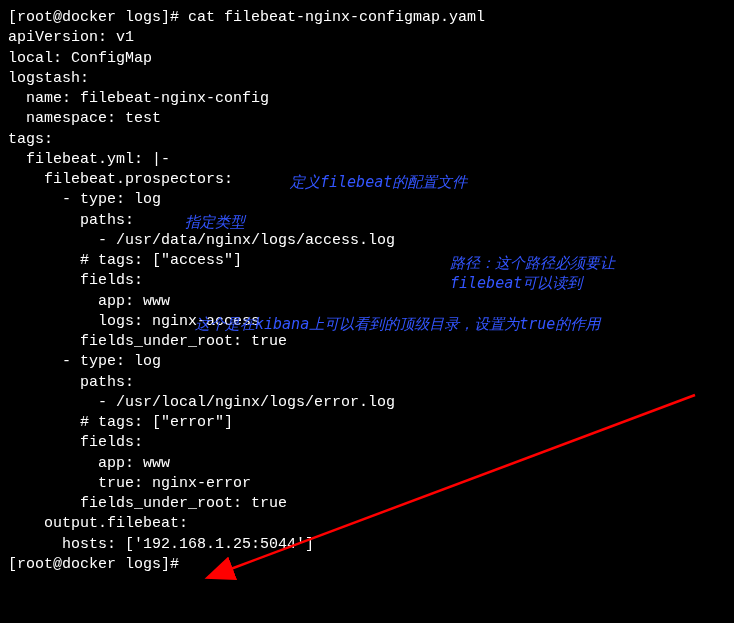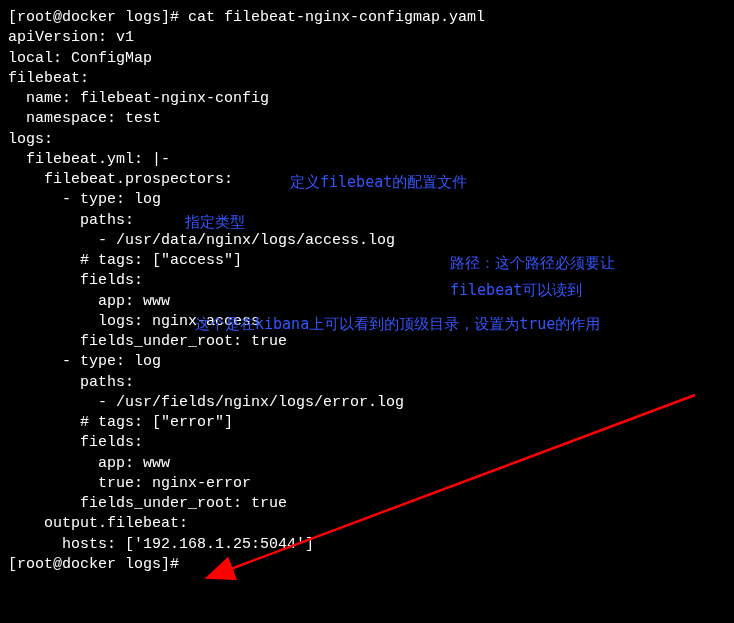--- a/index.html
+++ b/index.html
@@ -17,65 +17,66 @@
     overflow: hidden;
   }
   .line {
     white-space: pre;
   }
   .annotation {
     color: #3355ff;
     position: absolute;
     white-space: nowrap;
     font-family: "SimSun", "Microsoft YaHei", monospace;
+    font-style: italic;
   }
   .arrow-svg {
     position: absolute;
     pointer-events: none;
   }
 </style>
 </head>
 <body>
 
 <div class="line">[root@docker logs]# cat filebeat-nginx-configmap.yaml</div>
 <div class="line">apiVersion: v1</div>
 <div class="line">local: ConfigMap</div>
-<div class="line">filebeat:</div>
+<div class="line">logstash:</div>
 <div class="line">  name: filebeat-nginx-config</div>
 <div class="line">  namespace: test</div>
 <div class="line"></div>
-<div class="line">logs:</div>
+<div class="line">tags:</div>
 <div class="line">  filebeat.yml: |-</div>
 <div class="line">    filebeat.prospectors:</div>
 <div class="line">      - type: log</div>
 <div class="line">        paths:</div>
 <div class="line">          - /usr/data/nginx/logs/access.log</div>
 <div class="line">        # tags: ["access"]</div>
 <div class="line">        fields:</div>
 <div class="line">          app: www</div>
 <div class="line">          logs: nginx-access</div>
 <div class="line">        fields_under_root: true</div>
 <div class="line"></div>
 <div class="line">      - type: log</div>
 <div class="line">        paths:</div>
-<div class="line">          - /usr/fields/nginx/logs/error.log</div>
+<div class="line">          - /usr/local/nginx/logs/error.log</div>
 <div class="line">        # tags: ["error"]</div>
 <div class="line">        fields:</div>
 <div class="line">          app: www</div>
 <div class="line">          true: nginx-error</div>
 <div class="line">        fields_under_root: true</div>
 <div class="line"></div>
 <div class="line">    output.filebeat:</div>
 <div class="line">      hosts: ['192.168.1.25:5044']</div>
 <div class="line">[root@docker logs]#</div>
 
 <div class="annotation" style="top:172px; left:290px;">定义filebeat的配置文件</div>
 <div class="annotation" style="top:212px; left:185px;">指定类型</div>
 <div class="annotation" style="top:253px; left:450px;">路径：这个路径必须要让</div>
-<div class="annotation" style="top:280px; left:450px;text-align:right;">filebeat可以读到</div>
+<div class="annotation" style="top:273px; left:450px;text-align:right;">filebeat可以读到</div>
 <div class="annotation" style="top:314px; left:195px;">这个是在kibana上可以看到的顶级目录，设置为true的作用</div>
 
 <svg class="arrow-svg" style="top:380px; left:200px;" width="520" height="220">
   <defs>
     <marker id="arrowhead" markerWidth="12" markerHeight="10" refX="2" refY="5" orient="auto">
       <polygon points="0 0, 12 5, 0 10" fill="#ff0000"></polygon>
     </marker>
   </defs>
   <line x1="495" y1="15" x2="28" y2="190" stroke="#ff0000" stroke-width="2.5" marker-end="url(#arrowhead)"></line>
 </svg>

